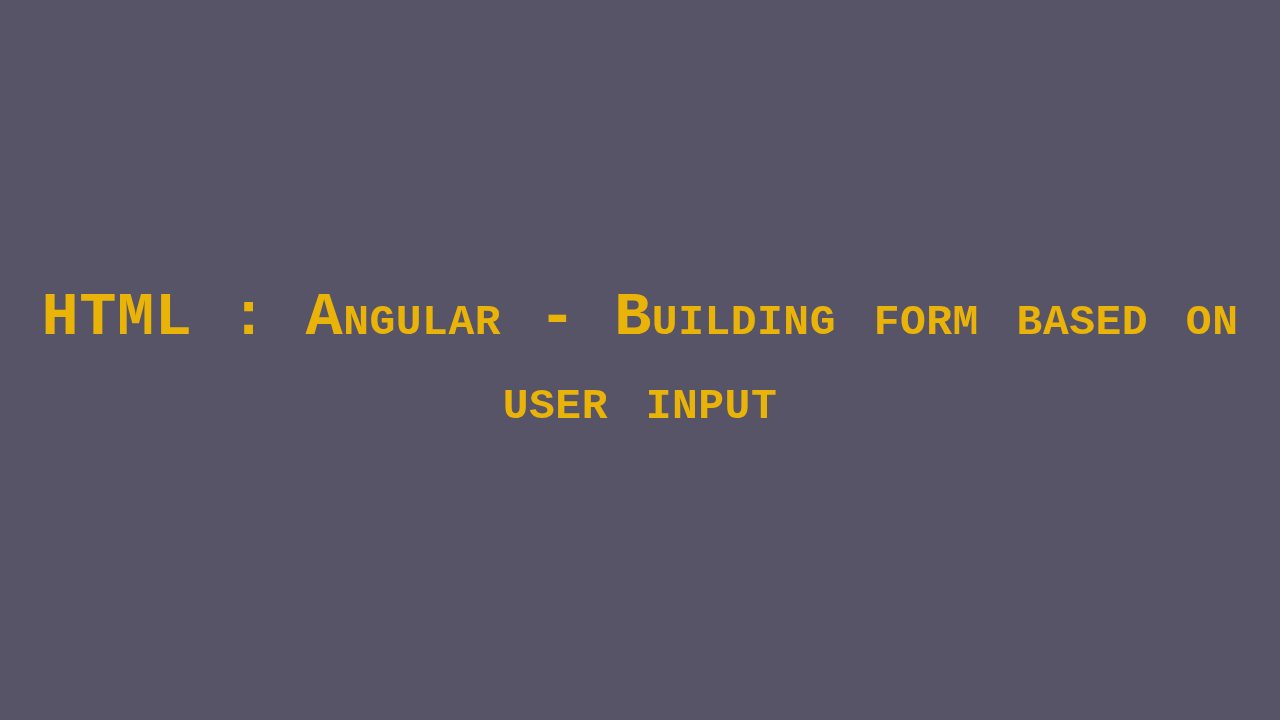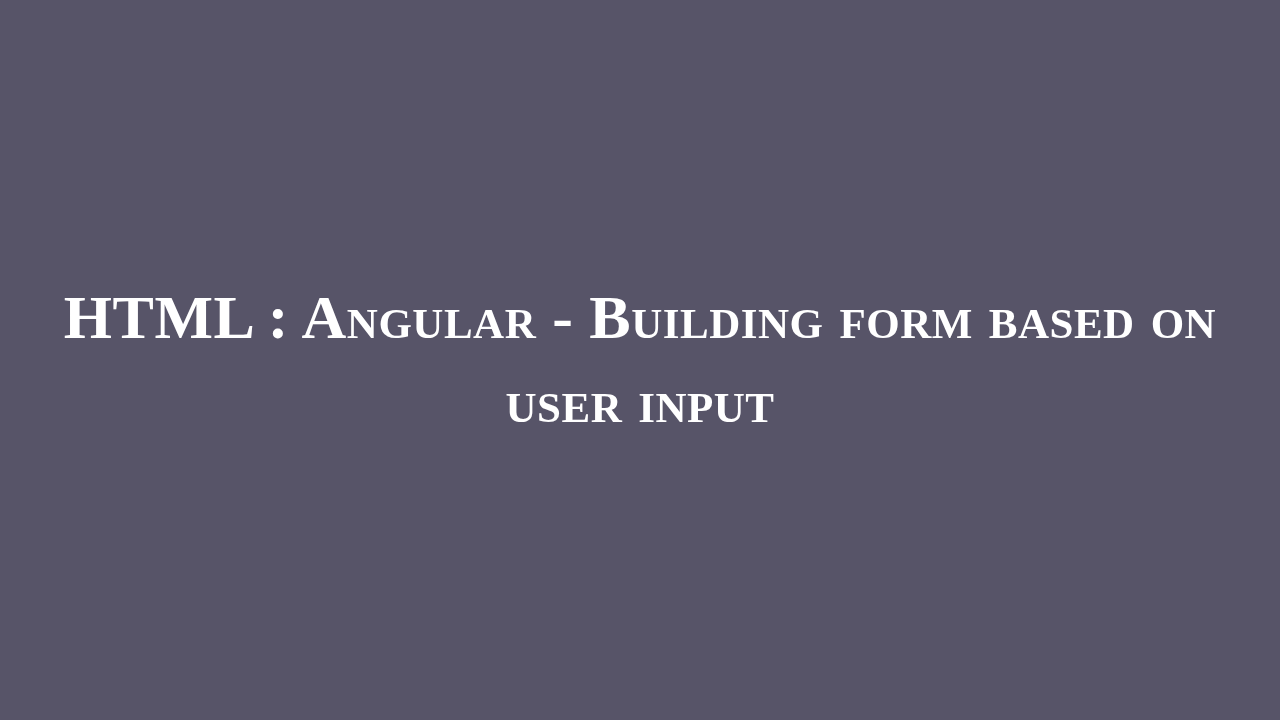--- a/index.html
+++ b/index.html
@@ -4,22 +4,22 @@
 <style>
   * { margin: 0; padding: 0; box-sizing: border-box; }
   html, body { width: 1280px; height: 720px; overflow: hidden; }
   body {
     background: #575468;
     display: flex;
     align-items: center;
     justify-content: center;
   }
   .title {
-    color: #ffffff;
-    font-family: Liberation Serif, serif;
+    color: #eab308;
+    font-family: Liberation Mono, monospace;
     font-variant: small-caps;
     font-weight: 600;
     font-size: 62px;
     line-height: 1.35;
     text-align: center;
     letter-spacing: 0.5px;
     padding: 0 40px;
   }
 </style>
 </head>

